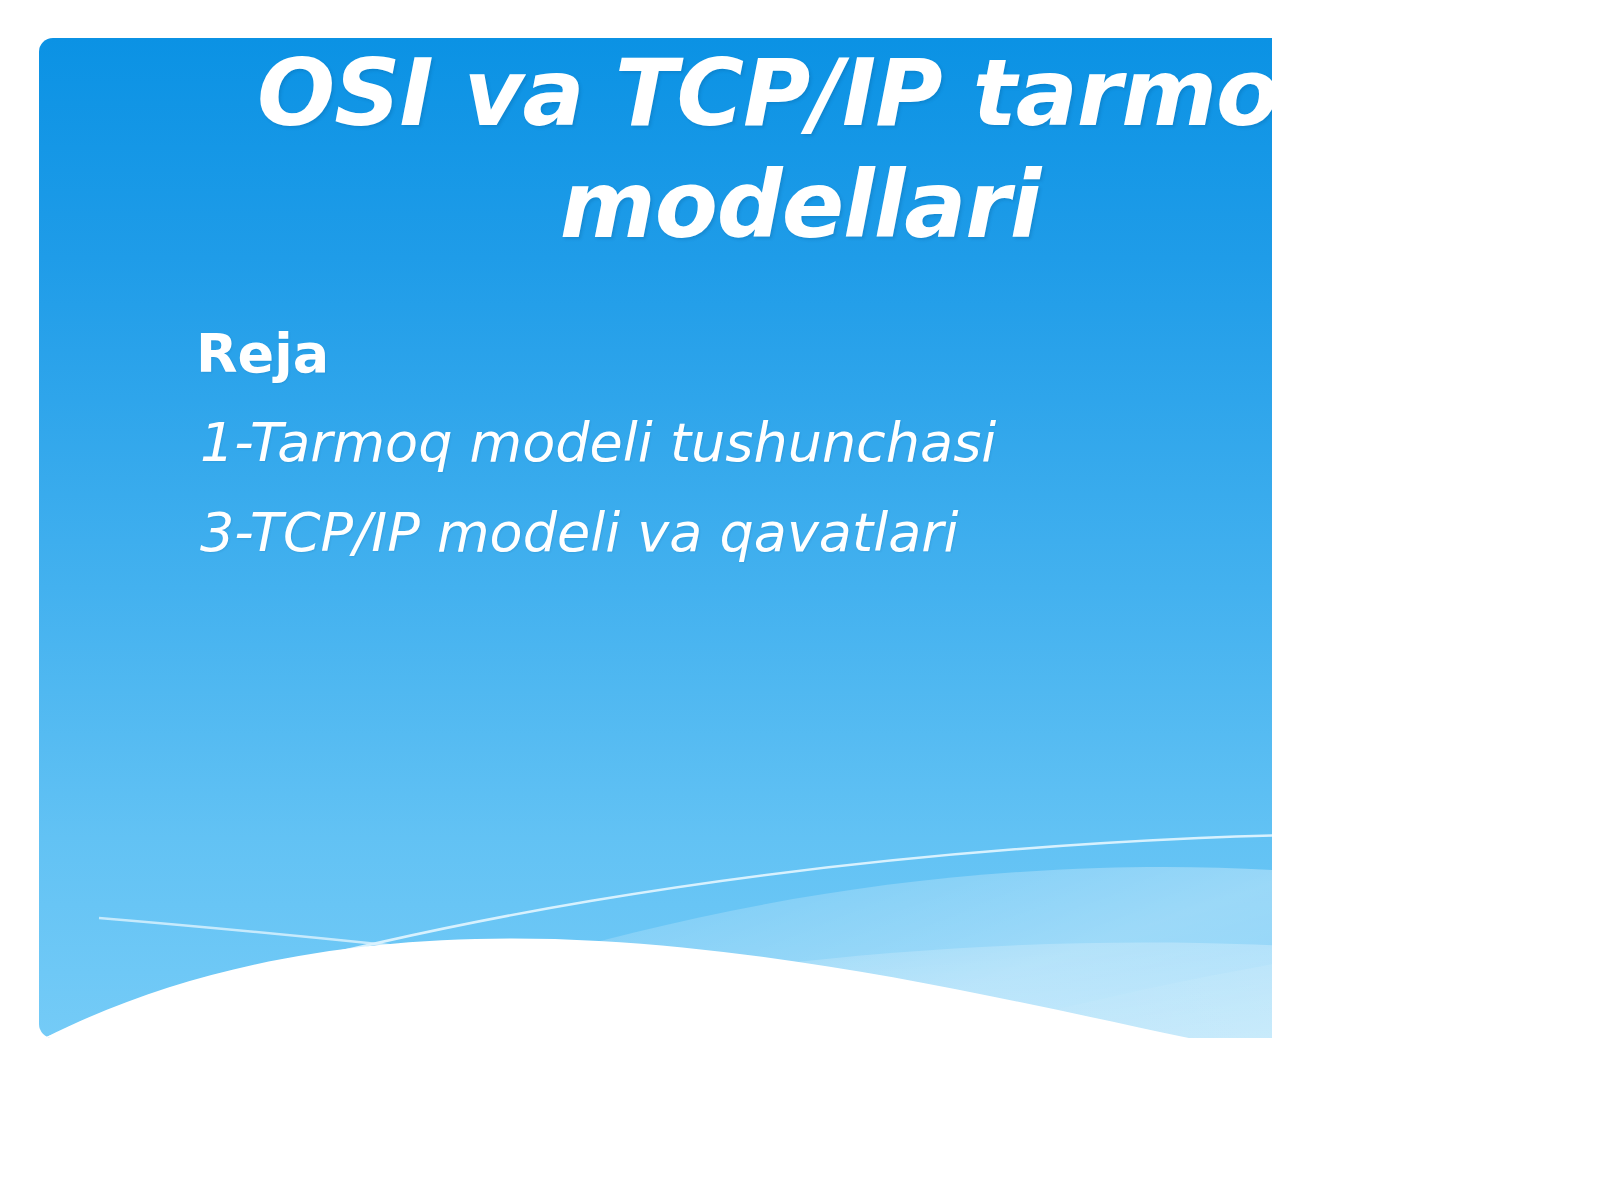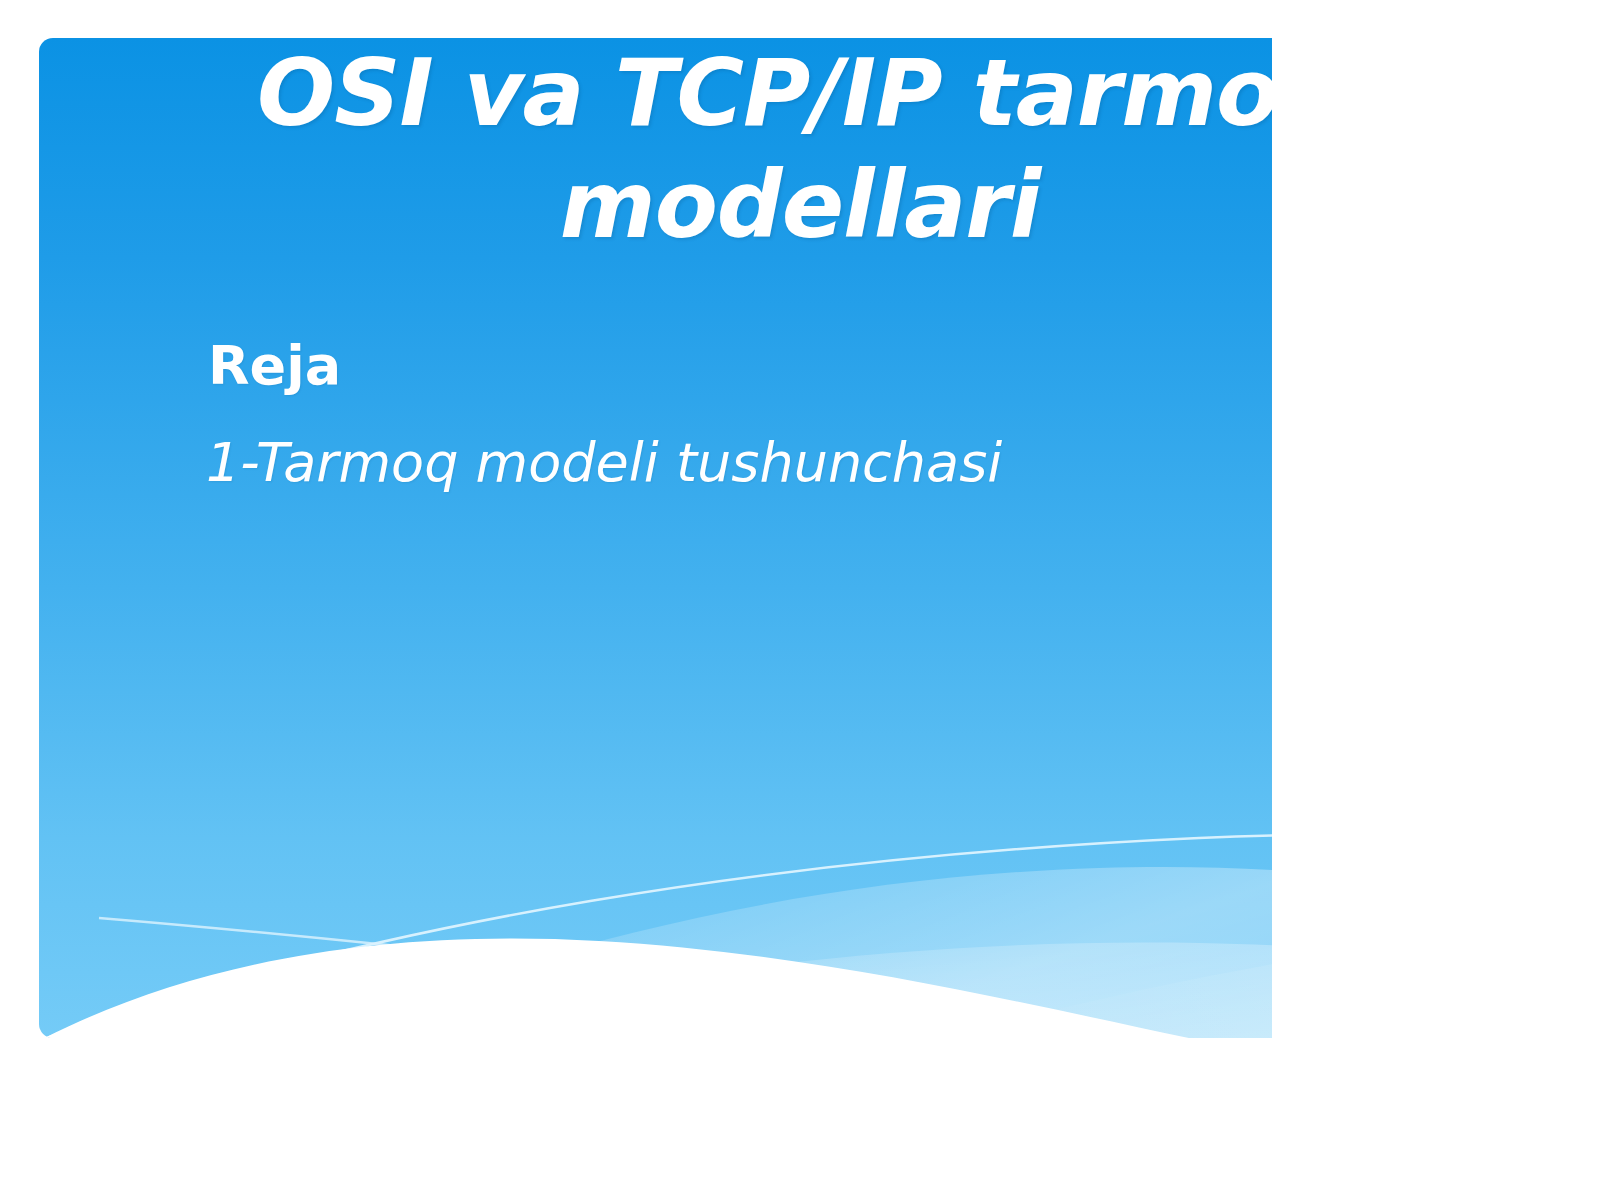--- a/index.html
+++ b/index.html
@@ -75,32 +75,32 @@
   }
 
   #body-block {
     position: absolute;
     left: 196px;
     top: 312px;
     width: 1180px;
   }
 
   .body-heading {
-    margin: 12px;
+    margin: 0;
     font-family: "DejaVu Sans", sans-serif;
     font-size: 54px;
     line-height: 84px;
     font-weight: bold;
     font-style: normal;
     color: #ffffff;
     text-shadow: 1px 1px 2px rgba(0, 70, 120, 0.12);
   }
 
   .body-line {
-    margin: 10px;
+    margin: 4px;
     font-family: "DejaVu Sans", sans-serif;
     font-size: 54px;
     line-height: 86px;
     font-weight: normal;
     font-style: italic;
     color: #ffffff;
     text-shadow: 1px 1px 2px rgba(0, 70, 120, 0.12);
     white-space: nowrap;
   }
 </style>
@@ -148,16 +148,17 @@
   <div id="content">
 
     <div id="title-block">
       <h1 id="slide-title">OSI va TCP/IP tarmoq
 modellari</h1>
     </div>
 
     <div id="body-block">
       <p class="body-heading">Reja</p>
       <p class="body-line">1-Tarmoq modeli tushunchasi</p>
+      <p class="body-line">3-TCP/IP modeli va qavatlari</p>
     </div>
 
   </div>
 </div>
 
 </body></html>

